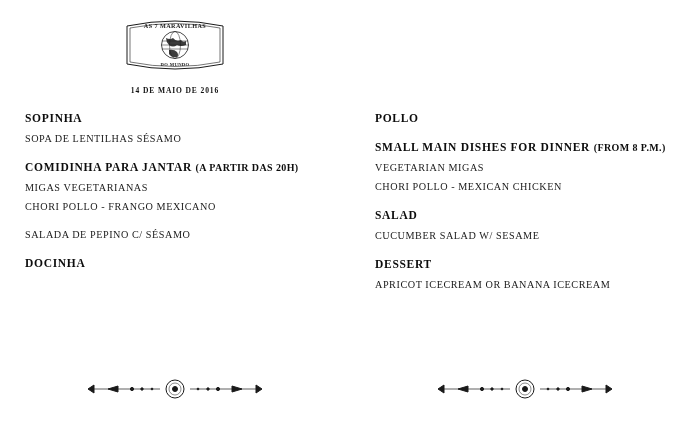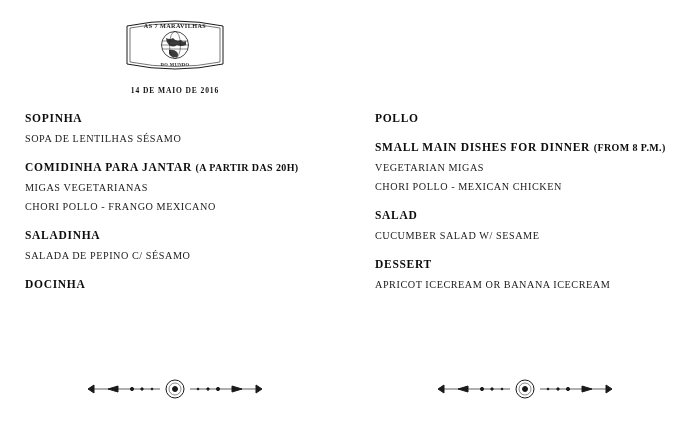--- a/index.html
+++ b/index.html
@@ -136,23 +136,20 @@
       <div class="section">
         <div class="section-title">
           <span>COMIDINHA PARA JANTAR</span>
           <span class="note">(A PARTIR DAS 20H)</span>
         </div>
         <div class="menu-item">MIGAS VEGETARIANAS</div>
         <div class="menu-item">CHORI POLLO - FRANGO MEXICANO</div>
       </div>
 
       <div class="section">
-        <div class="section-title">
-          <span>SALADINHA</span>
-        </div>
         <div class="menu-item">SALADA DE PEPINO C/ SÉSAMO</div>
       </div>
 
       <div class="section">
         <div class="section-title">
           <span>DOCINHA</span>
         </div>
       </div>
 
     </div>

